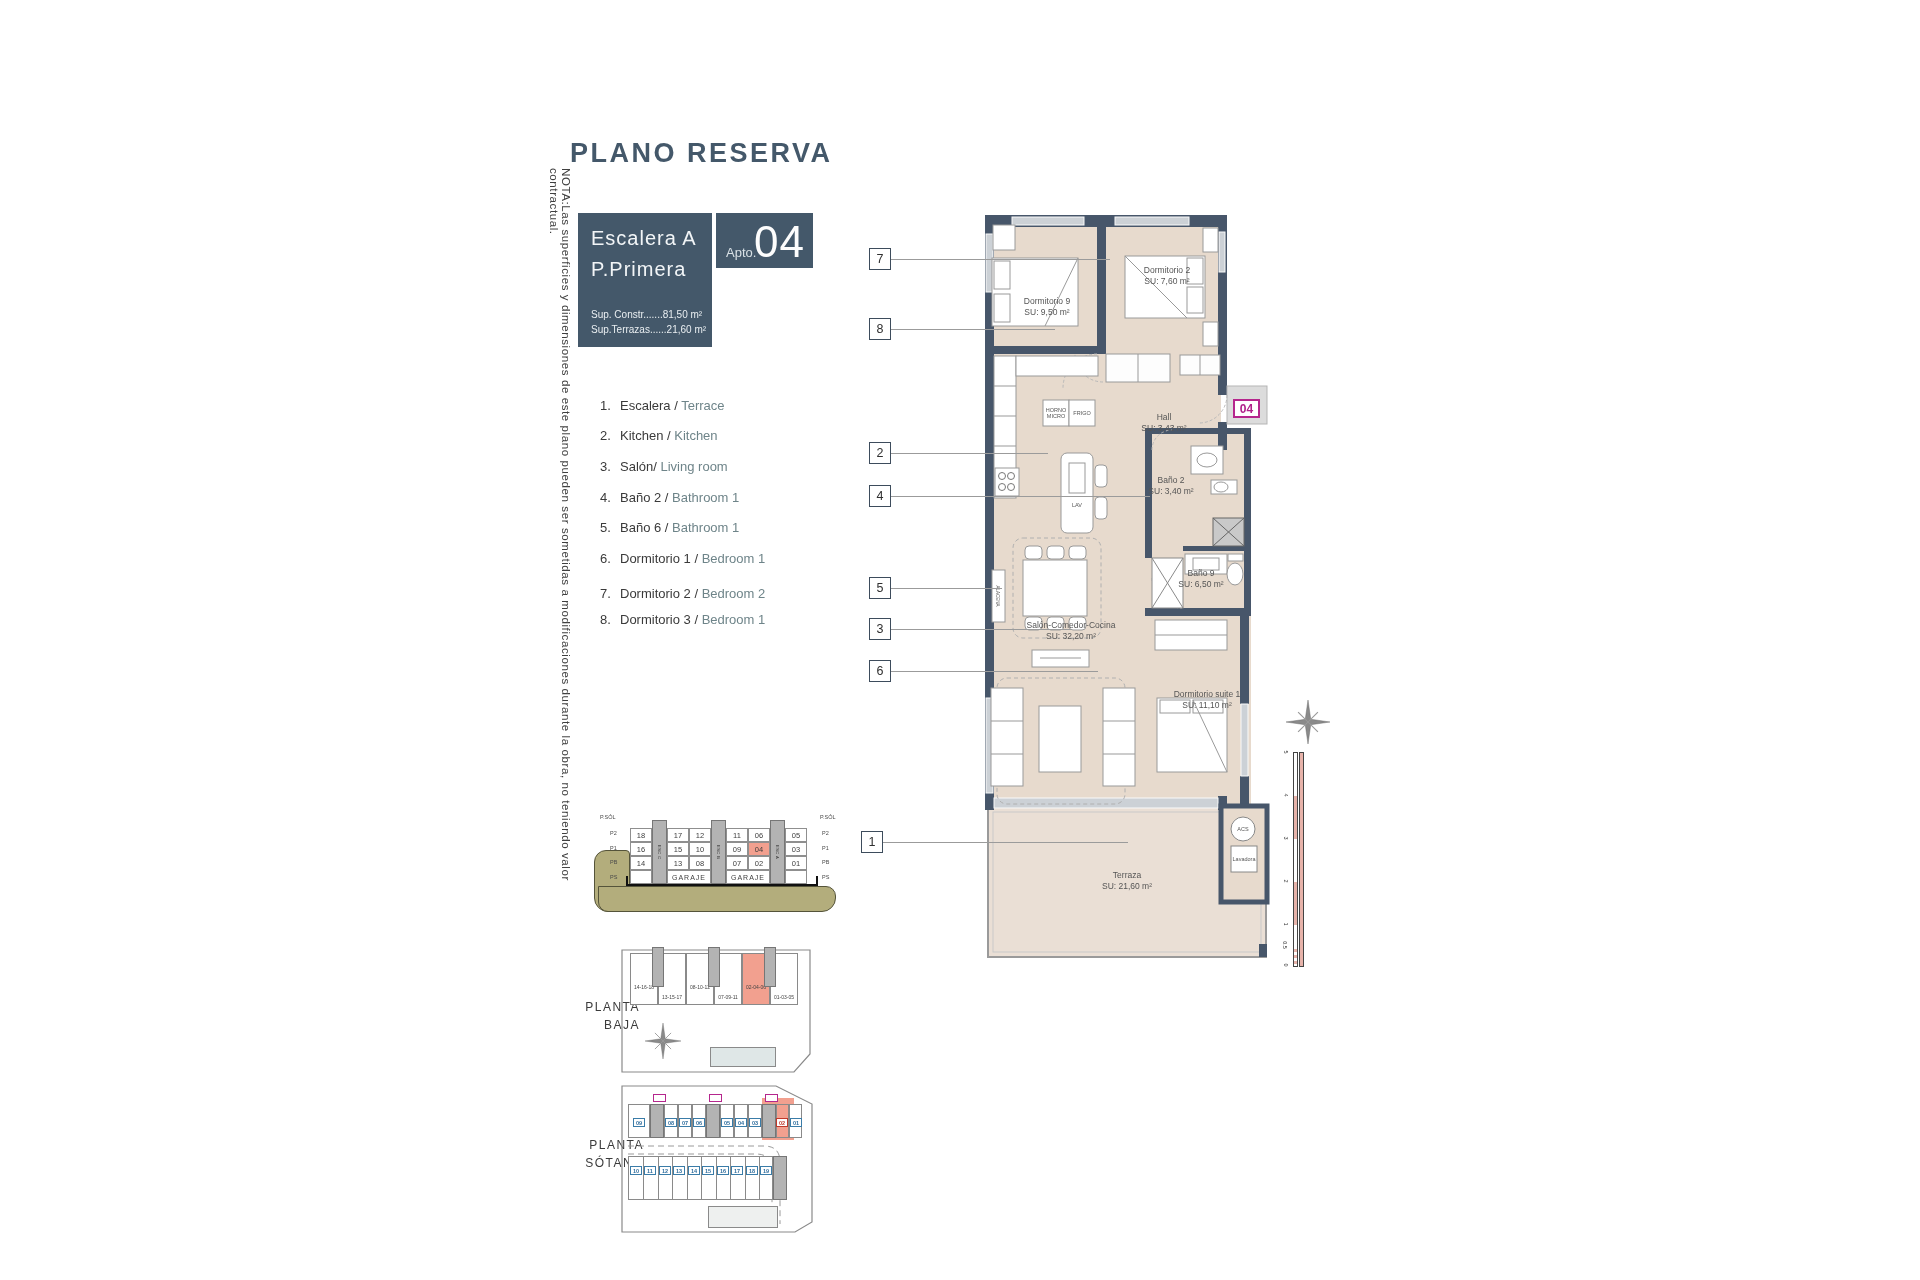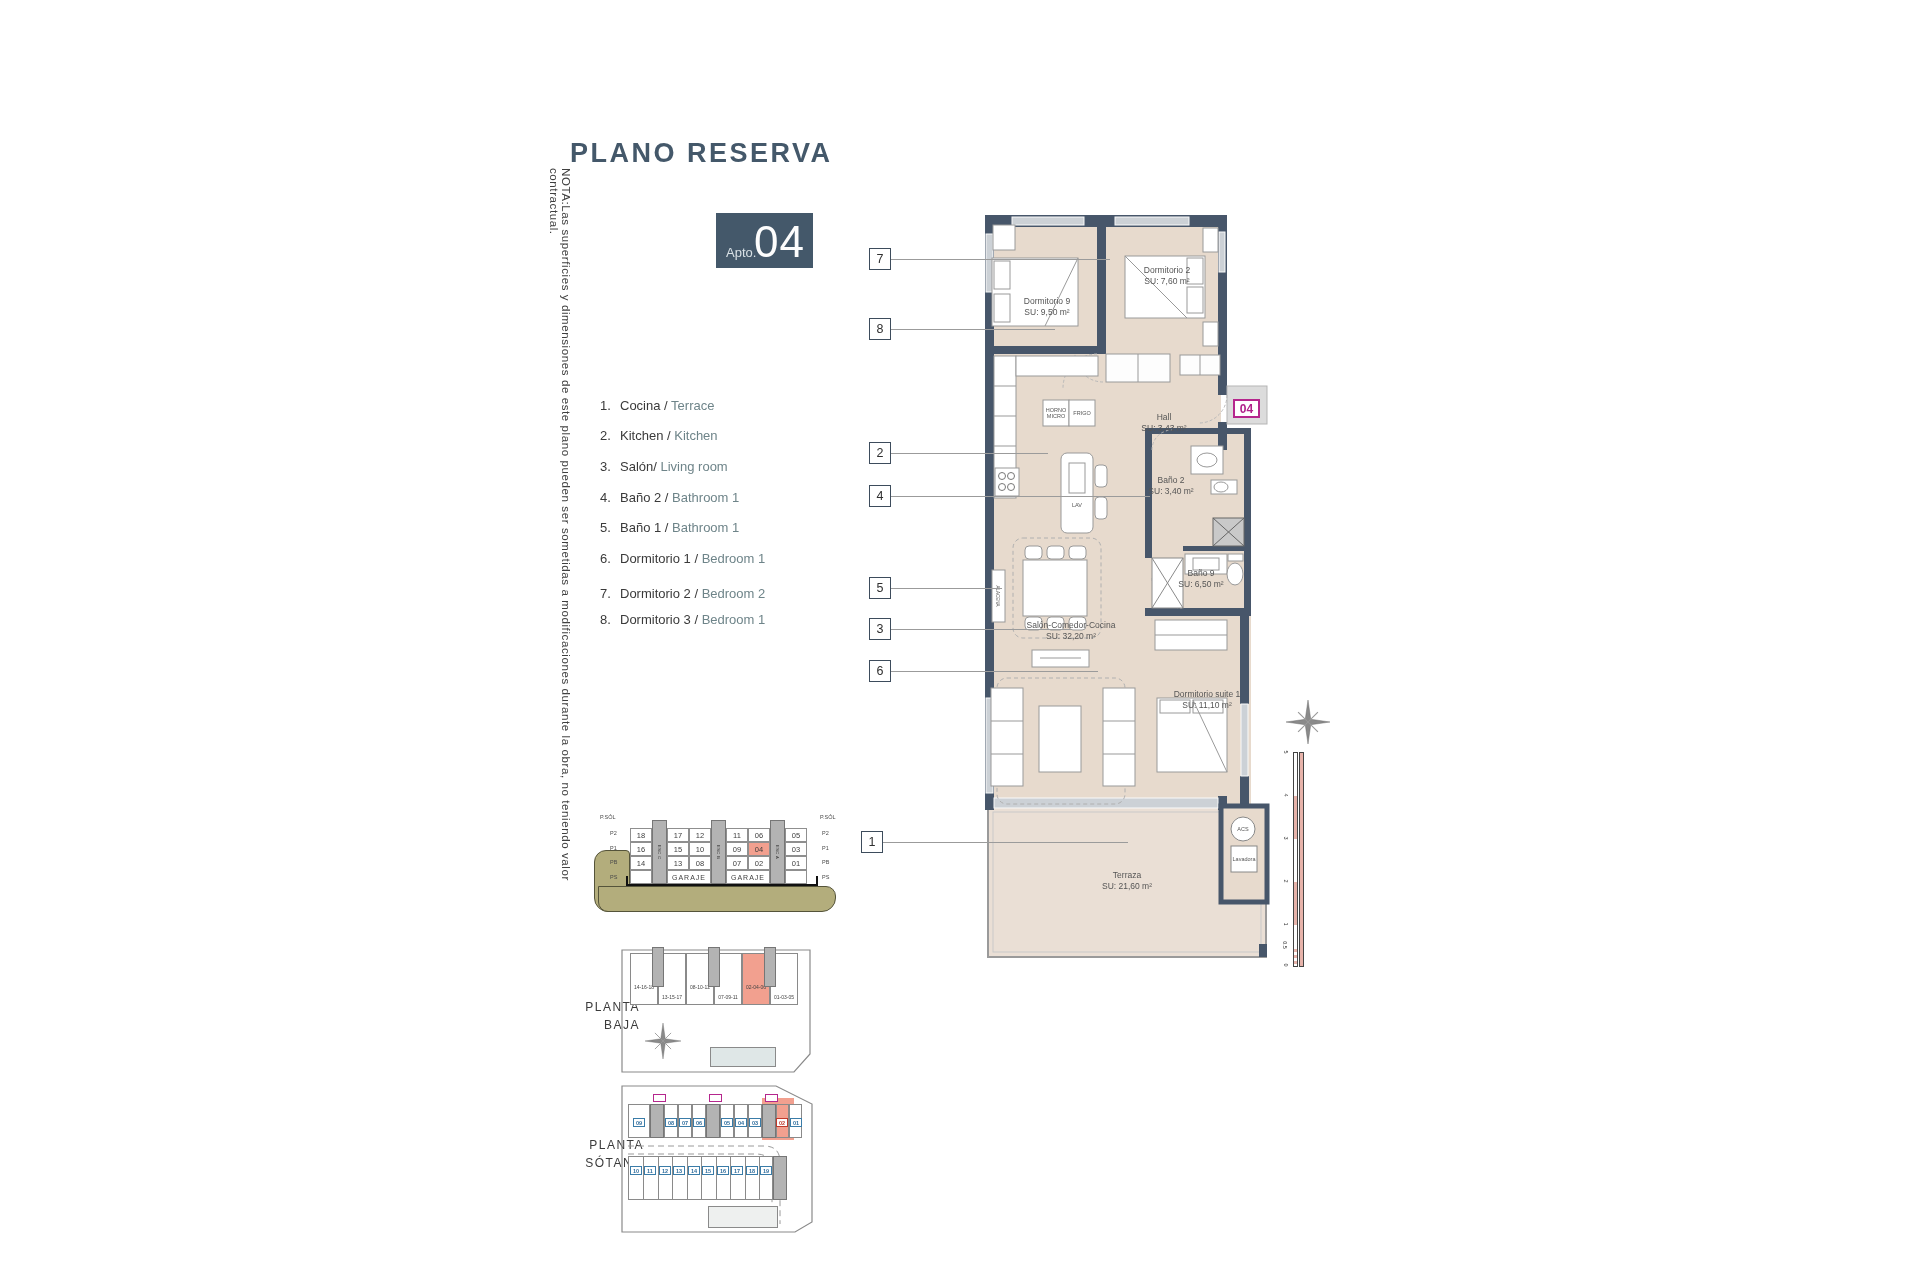--- a/index.html
+++ b/index.html
@@ -59,31 +59,41 @@
 </style>
 </head>
 <body>
 
 <div id="canvas">
 
   <div class="abs" id="side-note">NOTA:Las superficies y dimensiones de este plano pueden ser sometidas a modificaciones durante la obra, no teniendo valor contractual.</div>
 
   <div class="abs" id="main-title">PLANO RESERVA</div>
 
+  <div class="abs darkbox" id="escalera-box">
+    <div class="inner">
+      <div class="big">Escalera A</div>
+      <div class="big">P.Primera</div>
+    </div>
+    <div class="sup">
+      <div>Sup. Constr.......81,50 m²</div>
+      <div>Sup.Terrazas......21,60 m²</div>
+    </div>
+  </div>
 
   <div class="abs darkbox" id="apto-box">
     <span id="apto-prefix">Apto.</span>
     <span id="apto-num">04</span>
   </div>
 
-  <div class="legend-item" style="top:398px"><span class="num">1.</span><span>Cocina /</span> <span class="en">Terrace</span></div>
+  <div class="legend-item" style="top:398px"><span class="num">1.</span><span>Escalera /</span> <span class="en">Terrace</span></div>
   <div class="legend-item" style="top:428px"><span class="num">2.</span><span>Kitchen /</span> <span class="en">Kitchen</span></div>
   <div class="legend-item" style="top:459px"><span class="num">3.</span><span>Salón/</span> <span class="en">Living room</span></div>
   <div class="legend-item" style="top:490px"><span class="num">4.</span><span>Baño 2 /</span> <span class="en">Bathroom 1</span></div>
-  <div class="legend-item" style="top:520px"><span class="num">5.</span><span>Baño 1 /</span> <span class="en">Bathroom 1</span></div>
+  <div class="legend-item" style="top:520px"><span class="num">5.</span><span>Baño 6 /</span> <span class="en">Bathroom 1</span></div>
   <div class="legend-item" style="top:551px"><span class="num">6.</span><span>Dormitorio 1 /</span> <span class="en">Bedroom 1</span></div>
   <div class="legend-item" style="top:586px"><span class="num">7.</span><span>Dormitorio 2 /</span> <span class="en">Bedroom 2</span></div>
   <div class="legend-item" style="top:612px"><span class="num">8.</span><span>Dormitorio 3 /</span> <span class="en">Bedroom 1</span></div>
 
   <div class="callout" style="left:869px;top:248px">7</div>
   <div class="leader" style="left:891px;top:259px;width:219px"></div>
   <div class="callout" style="left:869px;top:318px">8</div>
   <div class="leader" style="left:891px;top:329px;width:164px"></div>
   <div class="callout" style="left:869px;top:442px">2</div>
   <div class="leader" style="left:891px;top:453px;width:157px"></div>

